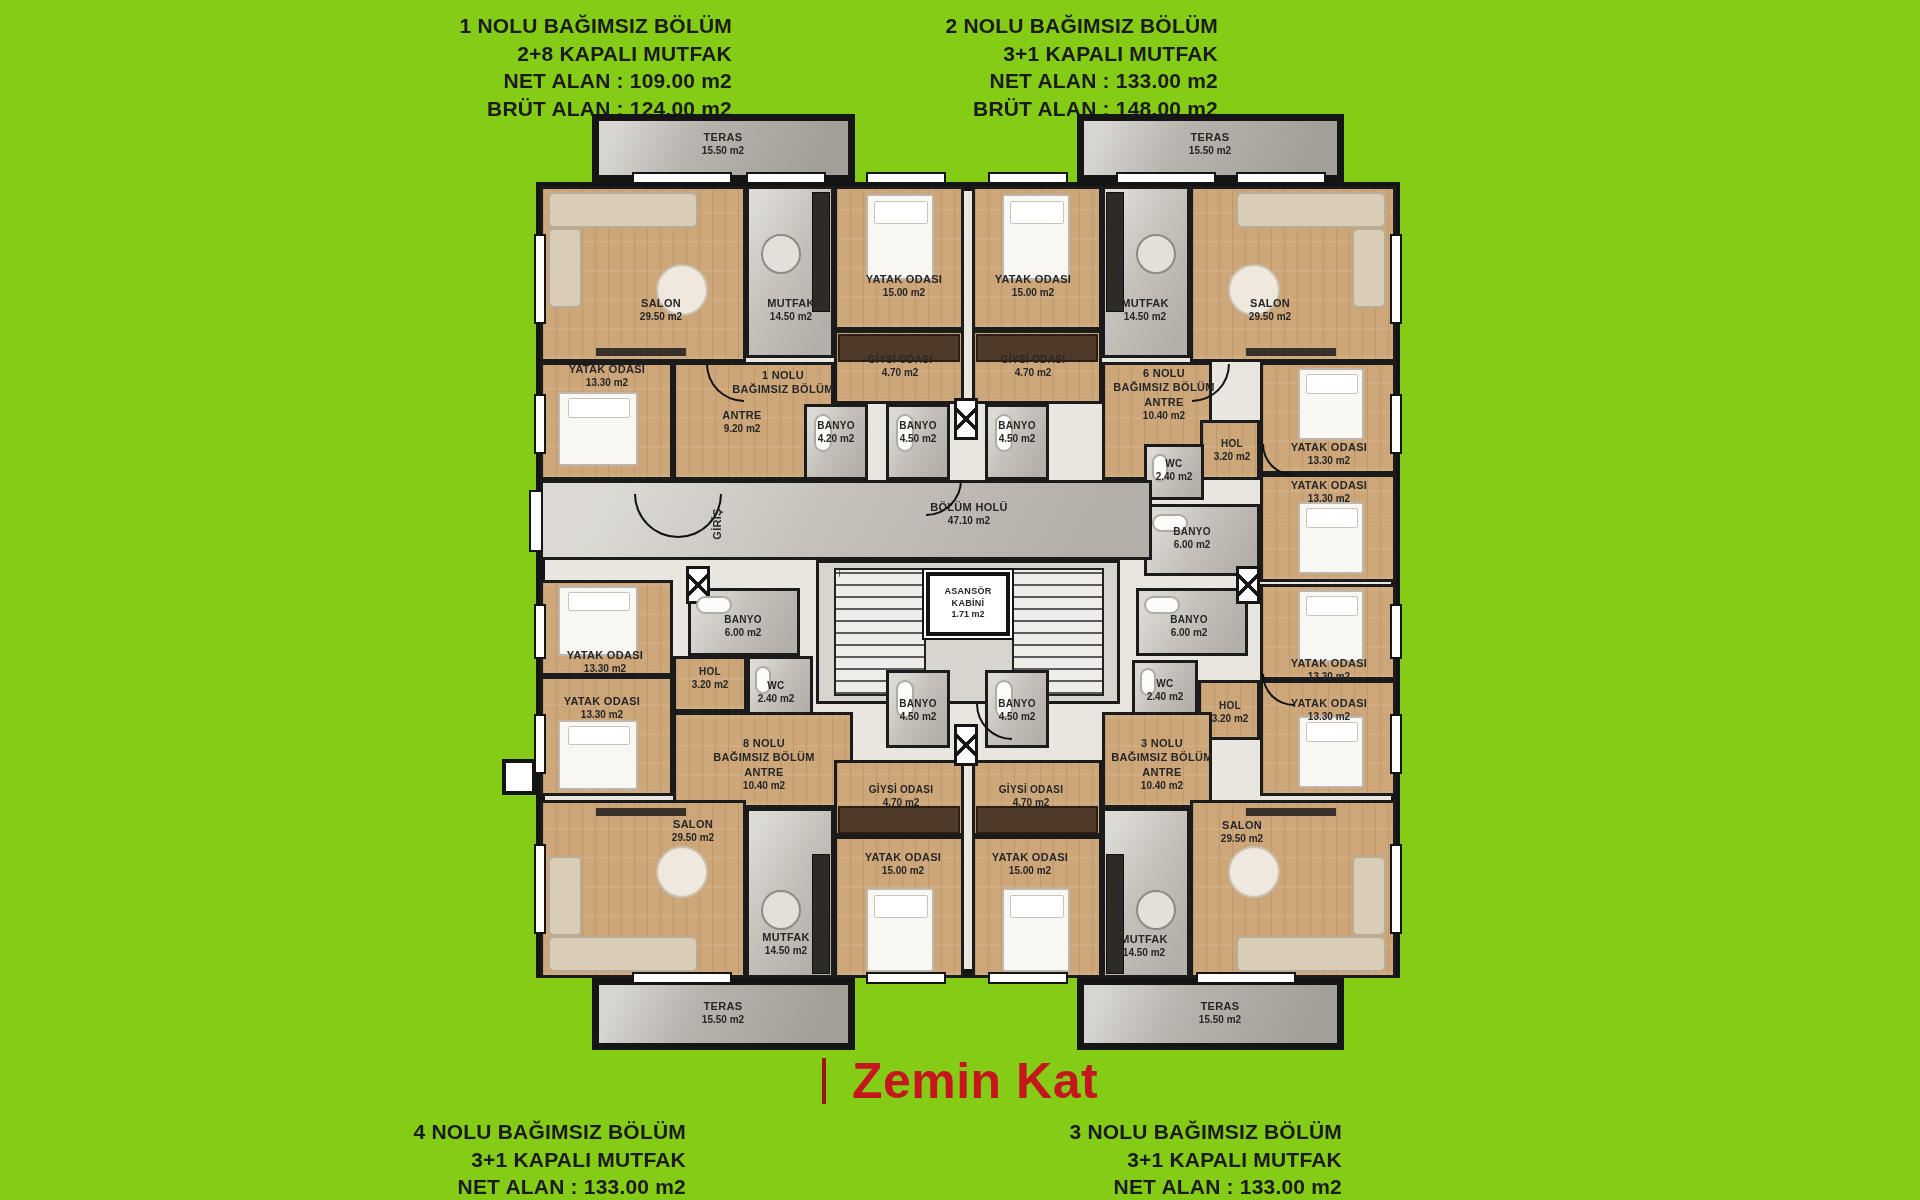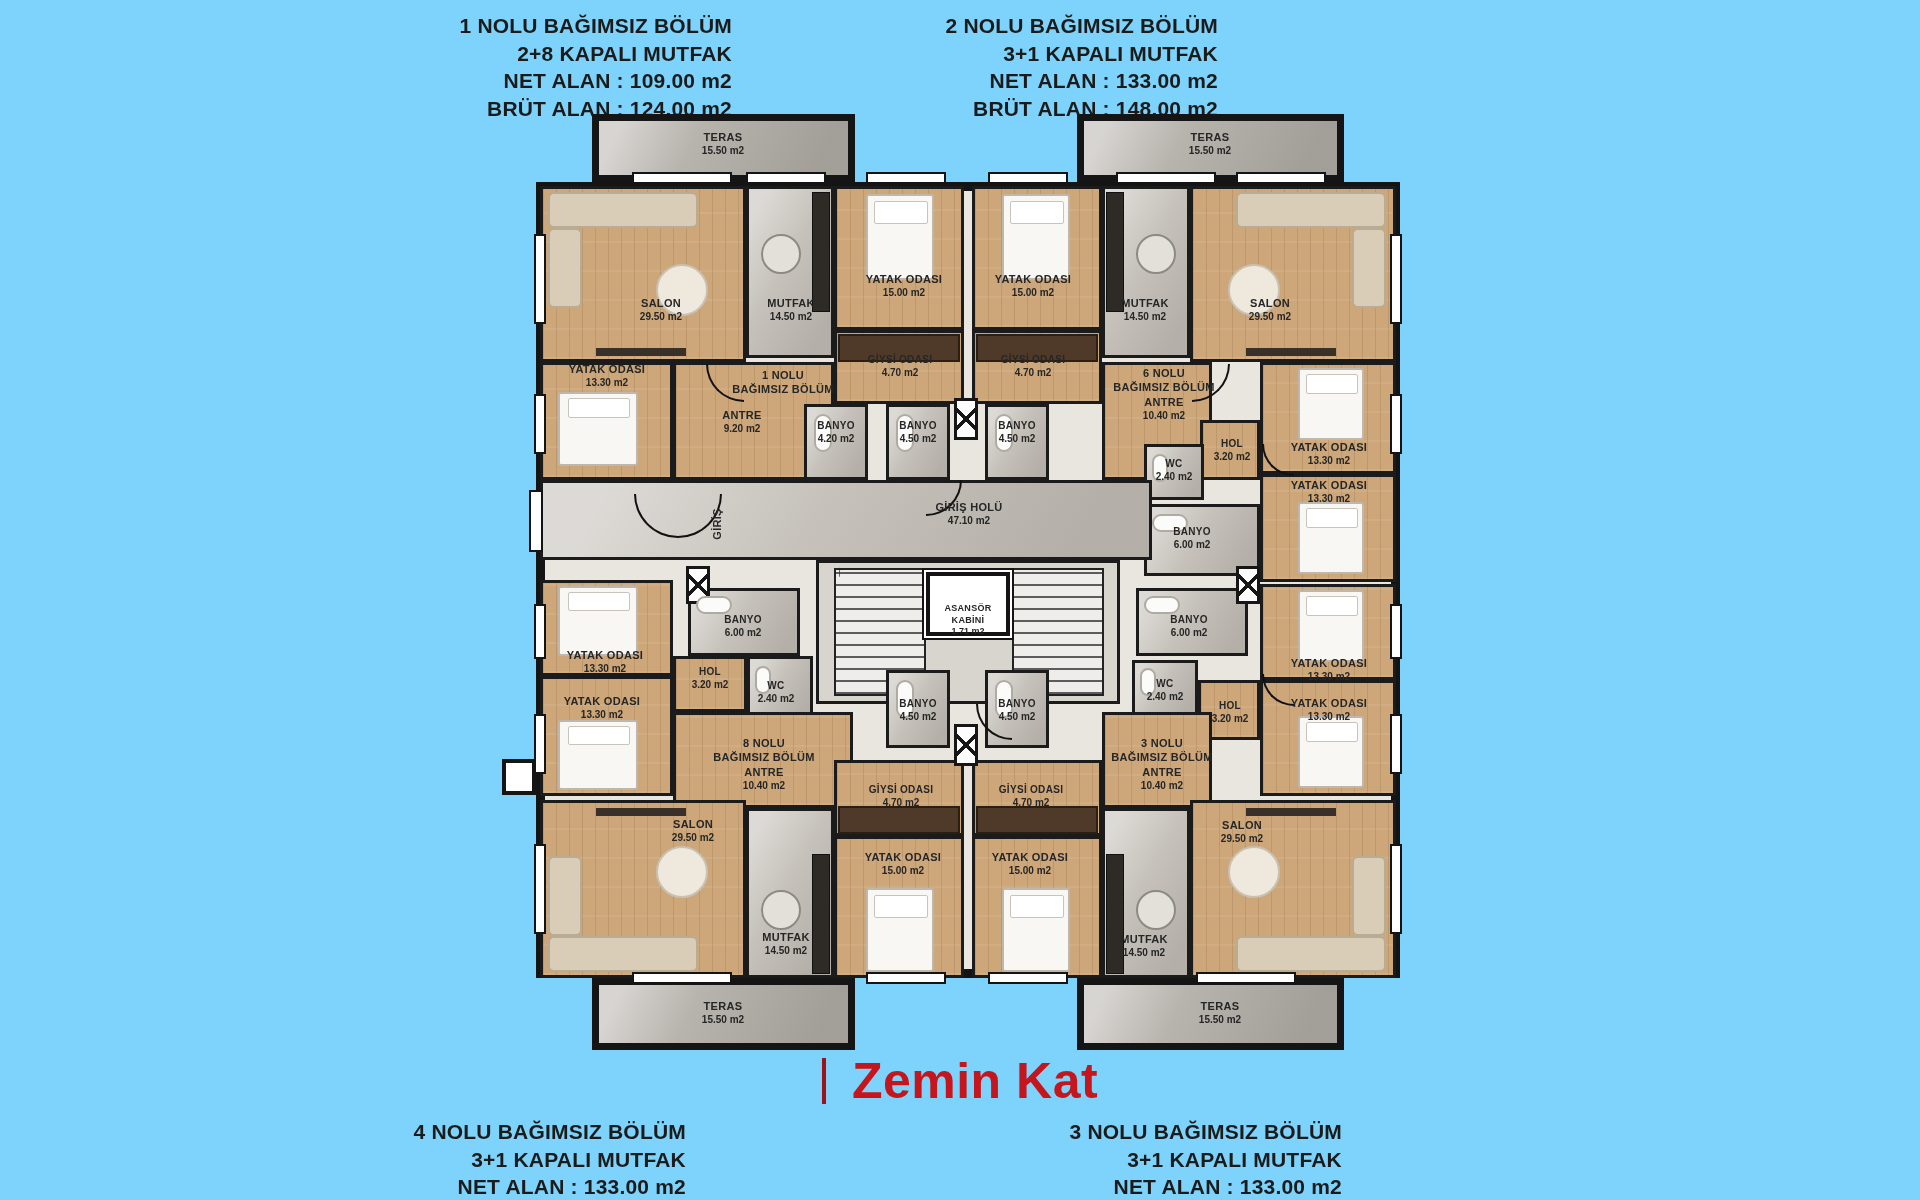--- a/index.html
+++ b/index.html
@@ -1,16 +1,16 @@
 <!DOCTYPE html>
 <html><head>
 <meta charset="utf-8">
 <style>
   html,body{margin:0;padding:0;background:#fff;}
-  .canvas{position:relative;width:1920px;height:1200px;margin:0 auto;background:#7dd3fc;
+  .canvas{position:relative;width:1920px;height:1200px;margin:0 auto;background:#84cc16;
           font-family:"Liberation Sans",sans-serif;overflow:hidden;}
   
   .summary{position:absolute;text-align:right;font-weight:bold;font-size:21px;line-height:1.32;color:#1b1b1b;letter-spacing:.2px;}
   .summary div{white-space:nowrap;}
   
   .plan{position:absolute;left:536px;top:114px;width:864px;height:936px;}
   .abs{position:absolute;box-sizing:border-box;}
   .building{left:0;top:68px;width:864px;height:796px;border:9px solid #141414;background:#e9e6e0;}
   .terrace{background:#b7b3ad;border:7px solid #151515;
            background-image:linear-gradient(115deg,rgba(255,255,255,.45) 8%,transparent 38%,rgba(110,105,98,.28) 88%);}
@@ -331,27 +331,27 @@
     <div class="lbl" style="left:793px;top:340px;">
         <span class="nm">YATAK ODASI</span>
         <span class="ar">13.30 m2</span>
       </div>
     <div class="lbl" style="left:793px;top:378px;">
         <span class="nm">YATAK ODASI</span>
         <span class="ar">13.30 m2</span>
       </div>
 
     <div class="lbl" style="left:433px;top:400px;">
-        <span class="nm">GİRİŞ HOLÜ</span>
+        <span class="nm">BÖLÜM HOLÜ</span>
         <span class="ar">47.10 m2</span>
       </div>
     <div class="lbl vert" style="left:181px;top:410px;">
         <span class="nm">GİRİŞ</span>
       </div>
-    <div class="lbl elevlbl" style="left:432px;top:507px;">
+    <div class="lbl elevlbl" style="left:432px;top:490px;">
         <span class="nm">ASANSÖR</span>
         <span class="nm">KABİNİ</span>
         <span class="ar">1.71 m2</span>
       </div>
 
     <div class="lbl small" style="left:207px;top:512px;">
         <span class="nm">BANYO</span>
         <span class="ar">6.00 m2</span>
       </div>
     <div class="lbl small" style="left:174px;top:564px;">

